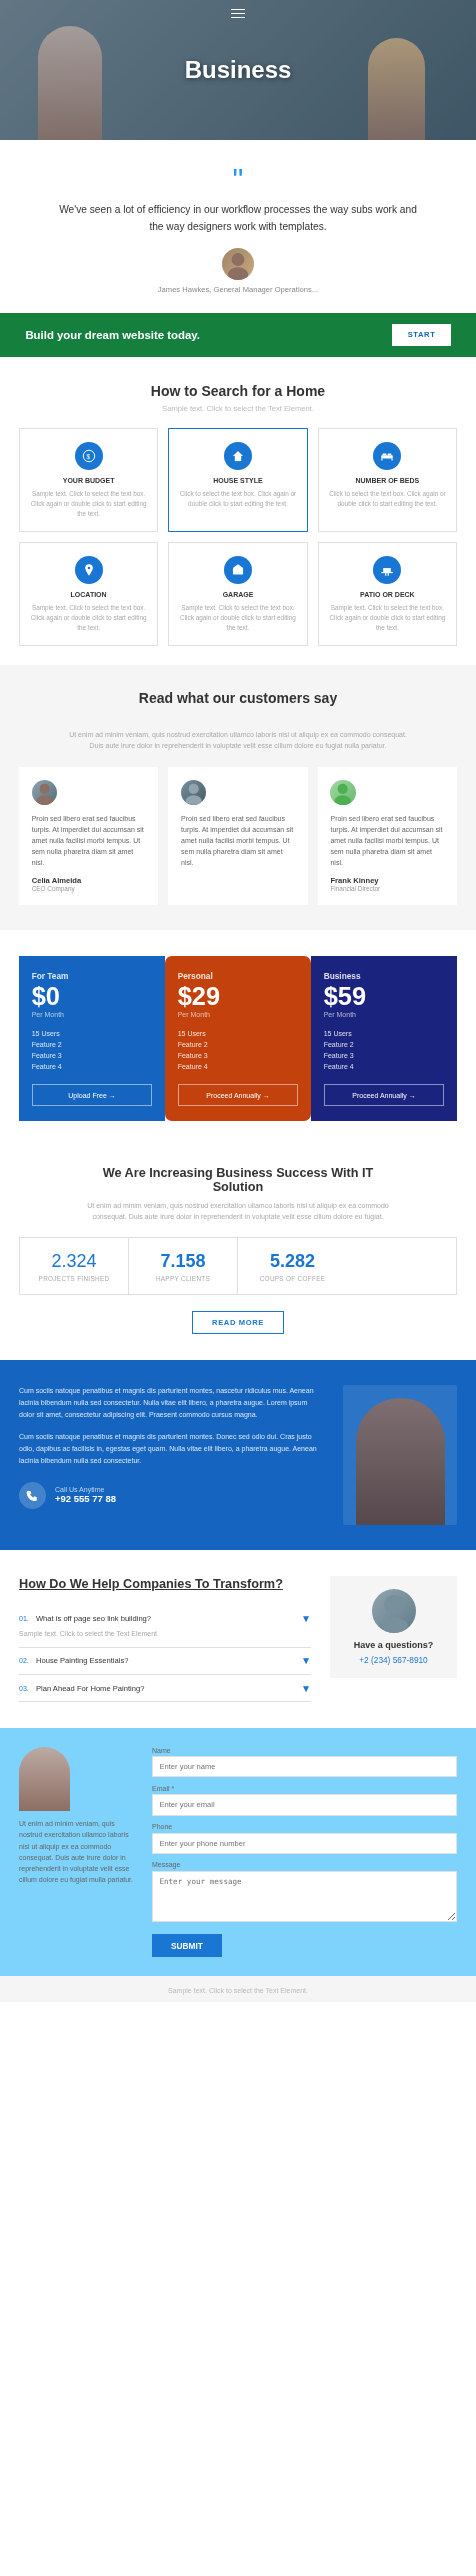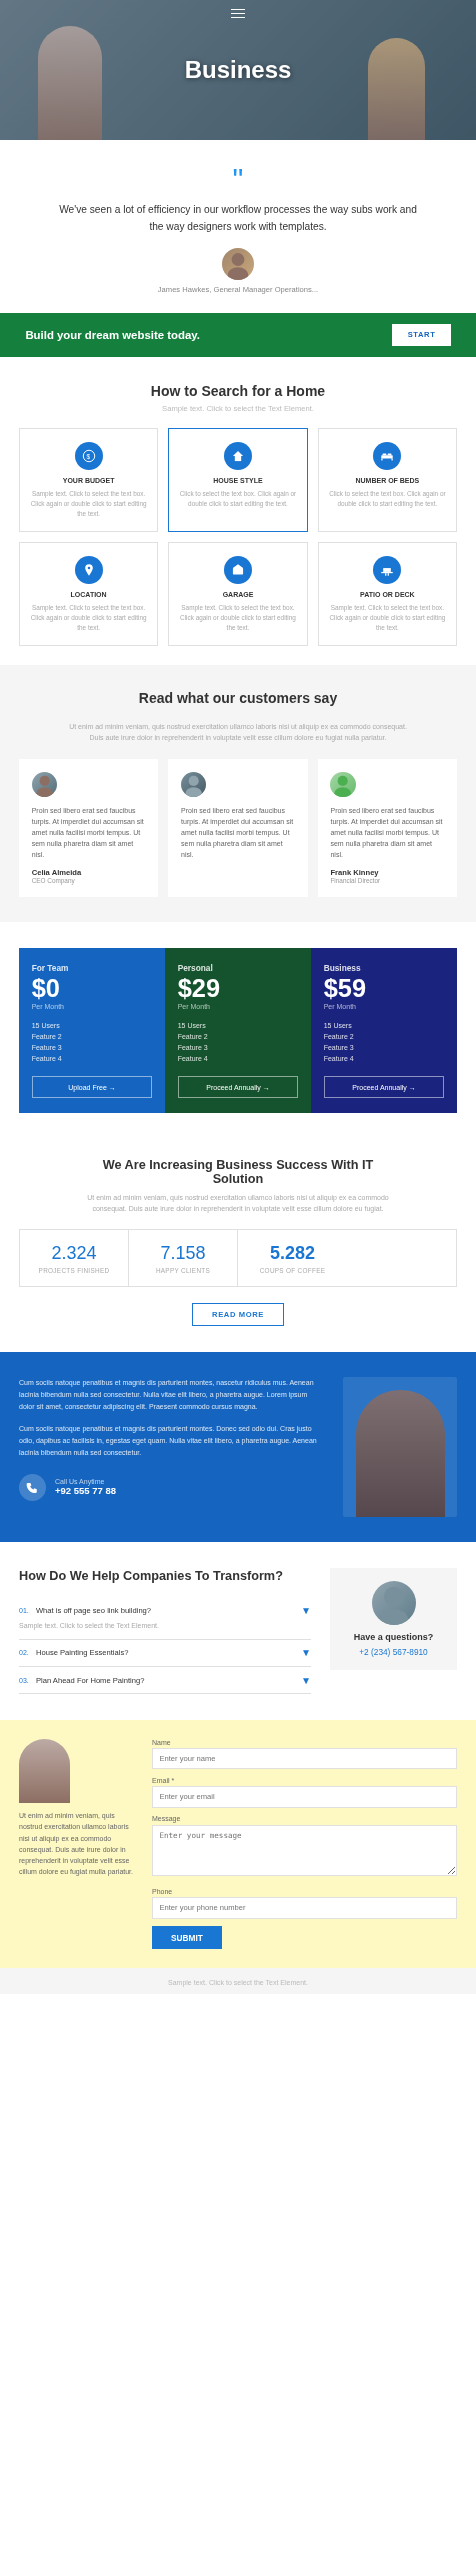--- a/index.html
+++ b/index.html
@@ -111,21 +111,21 @@
             <rect x="12" y="16" width="2" height="4" fill="#fff"></rect>
           </svg>
       </div>
       <div style="font-size:7px;font-weight:bold;color:#333;margin-bottom:5.1px;text-transform:uppercase;">PATIO OR DECK</div>
       <div style="font-size:6.4px;color:#aaa;line-height:1.5;">Sample text. Click to select the text box. Click again or double click to start editing the text.</div>
     </div>
   </div>
 </section>
 
 <section style="padding:25.4px 19px;background:#f5f5f5;">
-  <h2 style="text-align:center;font-size:14px;color:#333;margin-bottom:15px;">Read what our customers say</h2>
+  <h2 style="text-align:center;font-size:14px;color:#333;margin-bottom:23px;">Read what our customers say</h2>
   <p style="text-align:center;font-size:7px;color:#aaa;margin-bottom:15.2px;max-width:343px;margin-left:auto;margin-right:auto;line-height:1.6;">Ut enim ad minim veniam, quis nostrud exercitation ullamco laboris nisi ut aliquip ex ea commodo consequat. Duis aute irure dolor in reprehenderit in voluptate velit esse cillum dolore eu fugiat nulla pariatur.</p>
   <div style="display:grid;grid-template-columns:repeat(3,1fr);gap:10.2px;">
 
     <div style="background:#fff;padding:12.7px;">
       <div style="width:25.4px;height:25.4px;border-radius:50%;background:linear-gradient(135deg,#90a4ae,#546e7a);margin-bottom:7.6px;overflow:hidden;display:flex;align-items:center;justify-content:center;">
         <svg width="25.4" height="25.4" viewBox="0 0 40 40">
             <circle cx="20" cy="14" r="8" fill="#8d6e63"></circle>
             <ellipse cx="20" cy="34" rx="13" ry="10" fill="#8d6e63"></ellipse>
           </svg>
       </div>
@@ -169,21 +169,21 @@
       <div style="font-size:7px;color:rgba(255,255,255,0.65);margin-bottom:10.2px;">Per Month</div>
       <ul style="list-style:none;margin-bottom:12.7px;">
         <li style="font-size:7px;color:rgba(255,255,255,0.85);padding:1.9px 0;">15 Users</li>
         <li style="font-size:7px;color:rgba(255,255,255,0.85);padding:1.9px 0;">Feature 2</li>
         <li style="font-size:7px;color:rgba(255,255,255,0.85);padding:1.9px 0;">Feature 3</li>
         <li style="font-size:7px;color:rgba(255,255,255,0.85);padding:1.9px 0;">Feature 4</li>
       </ul>
       <button style="display:block;width:100%;padding:6.4px;background:transparent;border:0.6px solid rgba(255,255,255,0.5);color:#fff;font-size:7px;cursor:pointer;text-align:center;">Upload Free →</button>
     </div>
 
-    <div style="background:#14532d;padding:15.2px 12.7px;">
+    <div style="background:#c2410c;padding:15.2px 12.7px;border-radius:7px;">
       <div style="font-size:8.3px;color:rgba(255,255,255,0.85);margin-bottom:2.5px;font-weight:bold;">Personal</div>
       <div style="font-size:25.4px;font-weight:bold;color:#fff;line-height:1.1;">$29</div>
       <div style="font-size:7px;color:rgba(255,255,255,0.65);margin-bottom:10.2px;">Per Month</div>
       <ul style="list-style:none;margin-bottom:12.7px;">
         <li style="font-size:7px;color:rgba(255,255,255,0.85);padding:1.9px 0;">15 Users</li>
         <li style="font-size:7px;color:rgba(255,255,255,0.85);padding:1.9px 0;">Feature 2</li>
         <li style="font-size:7px;color:rgba(255,255,255,0.85);padding:1.9px 0;">Feature 3</li>
         <li style="font-size:7px;color:rgba(255,255,255,0.85);padding:1.9px 0;">Feature 4</li>
       </ul>
       <button style="display:block;width:100%;padding:6.4px;background:transparent;border:0.6px solid rgba(255,255,255,0.5);color:#fff;font-size:7px;cursor:pointer;text-align:center;">Proceed Annually →</button>
@@ -206,21 +206,21 @@
 
 <section style="padding:25.4px 19px;background:#fff;text-align:center;">
   <h2 style="font-size:12.7px;color:#333;margin-bottom:5.1px;max-width:318px;margin-left:auto;margin-right:auto;">We Are Increasing Business Success With IT Solution</h2>
   <p style="font-size:7px;color:#aaa;max-width:318px;margin:6.4px auto 15.2px;line-height:1.6;">Ut enim ad minim veniam, quis nostrud exercitation ullamco laboris nisi ut aliquip ex ea commodo consequat. Duis aute irure dolor in reprehenderit in voluptate velit esse cillum dolore eu fugiat.</p>
   <div style="display:grid;grid-template-columns:repeat(4,1fr);gap:0;margin-bottom:15.2px;border:0.6px solid #e0e0e0;">
     <div style="padding:12.7px 6.4px;border-right:0.6px solid #e0e0e0;">
       <div style="font-size:18px;font-weight:normal;color:#1976d2;">2.324</div>
       <div style="font-size:6.4px;color:#aaa;text-transform:uppercase;letter-spacing:0.3px;margin-top:2.5px;">PROJECTS FINISHED</div>
     </div>
     <div style="padding:12.7px 6.4px;border-right:0.6px solid #e0e0e0;">
-      <div style="font-size:18px;font-weight:normal;color:#1976d2;">7.158</div>
+      <div style="font-size:18px;font-weight:bold;color:#1976d2;">7.158</div>
       <div style="font-size:6.4px;color:#aaa;text-transform:uppercase;letter-spacing:0.3px;margin-top:2.5px;">HAPPY CLIENTS</div>
     </div>
     <div style="padding:12.7px 6.4px;">
       <div style="font-size:18px;font-weight:bold;color:#1976d2;">5.282</div>
       <div style="font-size:6.4px;color:#aaa;text-transform:uppercase;letter-spacing:0.3px;margin-top:2.5px;">COUPS OF COFFEE</div>
     </div>
   </div>
   <button style="background:transparent;border:1.3px solid #1976d2;color:#1976d2;padding:6.4px 19px;font-size:7.6px;cursor:pointer;font-weight:bold;letter-spacing:0.6px;">READ MORE</button>
 </section>
 
@@ -240,21 +240,21 @@
       </div>
     </div>
   </div>
   <div style="width:114px;flex-shrink:0;background:rgba(255,255,255,0.1);border-radius:2.5px;height:140px;display:flex;align-items:flex-end;justify-content:center;overflow:hidden;">
     <div style="width:89px;height:127px;background:linear-gradient(180deg,#8d6e63,#5d4037);border-radius:44px 44px 0 0;opacity:0.85;"></div>
   </div>
 </section>
 
 <section style="padding:25.4px 19px;background:#fff;display:flex;gap:19px;">
   <div style="flex:1;">
-    <h2 style="font-size:12.7px;color:#333;margin-bottom:12.7px;font-weight:bold;line-height:1.3;">How Do We Help Companies To Transform?</h2>
+    <h2 style="font-size:12.7px;color:#333;margin-bottom:12.7px;font-weight:bold;line-height:1.3;text-decoration:underline;">How Do We Help Companies To Transform?</h2>
 
     <div style="border-bottom:0.6px solid #e0e0e0;padding:7.6px 0;">
       <div style="display:flex;justify-content:space-between;align-items:center;cursor:pointer;">
         <span style="font-size:7.6px;color:#333;">
           <span style="color:#1976d2;margin-right:5.1px;font-size:7px;">01.</span>
           <span>What is off page seo link building?</span>
         </span>
         <span style="color:#1976d2;font-size:10.2px;">▼</span>
       </div>
       <div style="font-size:7px;color:#aaa;padding:5.1px 0 0;line-height:1.5;">Sample text. Click to select the Text Element.</div>
@@ -288,42 +288,42 @@
             <circle cx="35" cy="25" r="16" fill="#78909c"></circle>
             <ellipse cx="35" cy="60" rx="22" ry="15" fill="#78909c"></ellipse>
           </svg>
       </div>
       <div style="font-size:9px;font-weight:bold;color:#333;margin-bottom:5.1px;">Have a questions?</div>
       <div style="color:#1976d2;font-size:8.3px;">+2 (234) 567-8910</div>
     </div>
   </div>
 </section>
 
-<section style="padding:19px;background:#fef9c3;display:flex;gap:19px;align-items:flex-start;">
+<section style="padding:19px;background:#7dd3fc;display:flex;gap:19px;align-items:flex-start;">
   <div style="width:114px;flex-shrink:0;">
     <div style="width:51px;height:64px;background:linear-gradient(180deg,#bcaaa4,#8d6e63);border-radius:25.4px 25.4px 0 0;margin-bottom:7.6px;"></div>
     <p style="font-size:7px;color:#666;line-height:1.6;">Ut enim ad minim veniam, quis nostrud exercitation ullamco laboris nisi ut aliquip ex ea commodo consequat. Duis aute irure dolor in reprehenderit in voluptate velit esse cillum dolore eu fugiat mulla pariatur.</p>
   </div>
   <div style="flex:1;">
     <div style="margin-bottom:7.6px;">
       <label style="font-size:7px;color:#666;margin-bottom:2.5px;display:block;">Name</label>
       <input type="text" style="width: 100%; padding: 5.1px 6.4px; border: 0.6px solid rgb(224, 224, 224); font-size: 7.6px; color: rgb(51, 51, 51); outline: none;" placeholder="Enter your name">
     </div>
     <div style="margin-bottom:7.6px;">
       <label style="font-size:7px;color:#666;margin-bottom:2.5px;display:block;">Email *</label>
       <input type="email" style="width: 100%; padding: 5.1px 6.4px; border: 0.6px solid rgb(224, 224, 224); font-size: 7.6px; color: rgb(51, 51, 51); outline: none;" placeholder="Enter your email">
     </div>
+    <div style="margin-bottom:7.6px;">
+      <label style="font-size:7px;color:#666;margin-bottom:2.5px;display:block;">Phone</label>
+      <input type="tel" style="width: 100%; padding: 5.1px 6.4px; border: 0.6px solid rgb(224, 224, 224); font-size: 7.6px; color: rgb(51, 51, 51); outline: none;" placeholder="Enter your phone number">
+    </div>
     <div style="margin-bottom:10.2px;">
       <label style="font-size:7px;color:#666;margin-bottom:2.5px;display:block;">Message</label>
       <textarea style="width: 100%; padding: 5.1px 6.4px; border: 0.6px solid rgb(224, 224, 224); font-size: 7.6px; color: rgb(51, 51, 51); height: 51px; resize: vertical; outline: none;" placeholder="Enter your message"></textarea>
     </div>
-    <div style="margin-bottom:7.6px;">
-      <label style="font-size:7px;color:#666;margin-bottom:2.5px;display:block;">Phone</label>
-      <input type="tel" style="width: 100%; padding: 5.1px 6.4px; border: 0.6px solid rgb(224, 224, 224); font-size: 7.6px; color: rgb(51, 51, 51); outline: none;" placeholder="Enter your phone number">
-    </div>
     <button style="background:#1976d2;color:#fff;border:none;padding:6.4px 19px;font-size:8.3px;cursor:pointer;font-weight:bold;">SUBMIT</button>
   </div>
 </section>
 
 <div style="padding:7.6px 19px;background:#f5f5f5;text-align:center;">
   <span style="font-size:7px;color:#bbb;">Sample text. Click to select the Text Element.</span>
 </div>
 
 
 </body></html>

